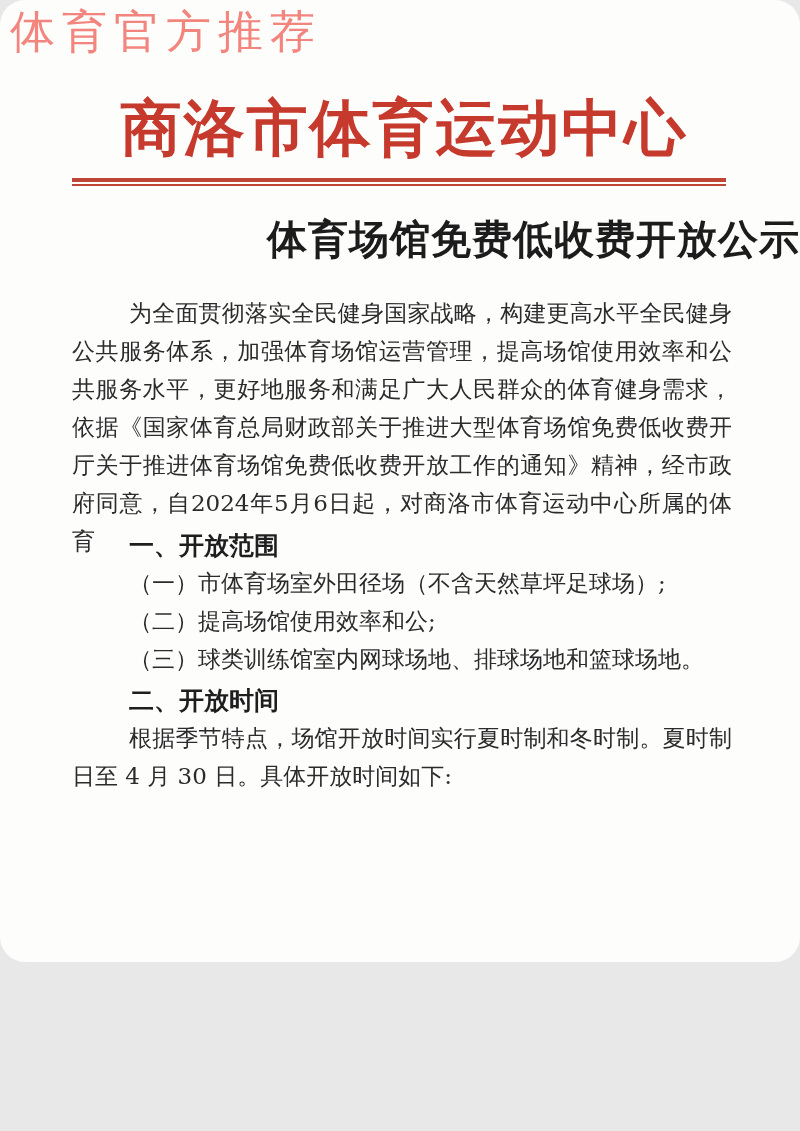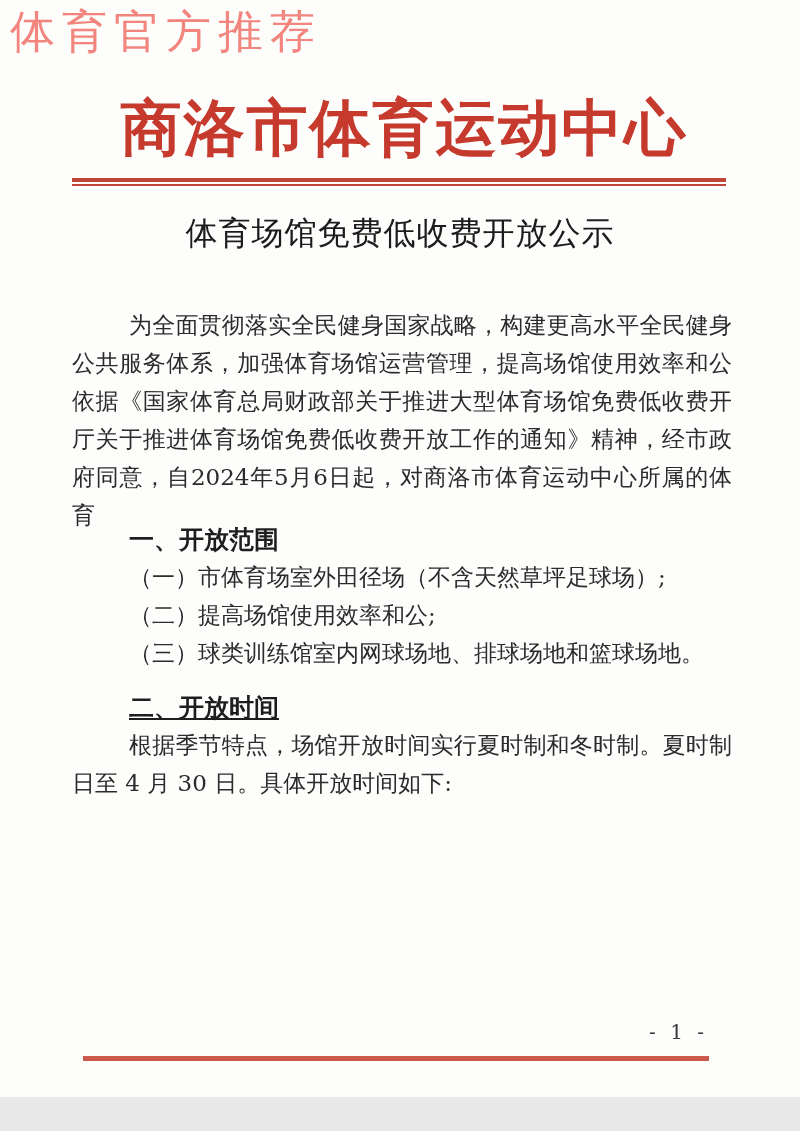--- a/index.html
+++ b/index.html
@@ -8,26 +8,27 @@
     --divider-red: #bf4537;
     --watermark-pink: #f2857d;
     --footer-line-red: #cd584b;
     --body-text: #2b2b2b;
   }
   * { margin: 0; padding: 0; box-sizing: border-box; }
   html, body { background: #e8e8e8; }
   .page {
     position: relative;
     width: 800px;
-    height: 1097px;
+    height: 962px;
     margin: 0 auto;
     background: #fdfdfc;
     overflow: hidden;
     font-family: "DejaVu Serif", "Liberation Serif", serif;
     color: var(--body-text, #2b2b2b);
+    border-radius: 25px;
   }
   .watermark {
     position: absolute;
     top: 2px;
     left: 10px;
     font-size: 45px;
     letter-spacing: 7px;
     color: var(--watermark-pink, #f2857d);
     font-weight: 400;
     white-space: nowrap;
@@ -57,30 +58,30 @@
   .header-divider .divider-thin {
     margin-top: 2px;
     height: 2px;
     background: var(--divider-red, #bf4537);
   }
   .doc-title {
     position: absolute;
     top: 212px;
     left: 0;
     width: 100%;
-    text-align: center;
-    font-size: 32px;
-    font-weight: 400;
+    text-align: right;
+    font-size: 40px;
+    font-weight: 700;
     letter-spacing: 1px;
     color: #1c1c1c;
     white-space: nowrap;
   }
   .doc-body {
     position: absolute;
-    top: 306px;
+    top: 294px;
     left: 72px;
     width: 660px;
     font-size: 23px;
     color: var(--body-text, #2b2b2b);
   }
   .line {
     height: 38px;
     line-height: 38px;
     white-space: nowrap;
     overflow: visible;
@@ -95,22 +96,22 @@
   .heading {
     height: 38px;
     line-height: 38px;
     text-indent: 57px;
     font-family: "Liberation Sans", "DejaVu Sans", sans-serif;
     font-weight: 700;
     font-size: 25px;
     color: #1e1e1e;
     white-space: nowrap;
   }
-  .heading.h1 { margin-top: 24px; }
-  .heading.h2 { margin-top: 16px; text-decoration: underline; }
+  .heading.h1 { margin-top: 4px; }
+  .heading.h2 { margin-top: 3px; }
   .page-number {
     position: absolute;
     top: 1020px;
     right: 92px;
     font-size: 20px;
     letter-spacing: 4px;
     color: #3a3a3a;
     white-space: nowrap;
   }
   .footer-divider {
@@ -135,20 +136,21 @@
     <div class="divider-thick"></div>
     <div class="divider-thin"></div>
   </div>
 
   <h1 class="doc-title">体育场馆免费低收费开放公示</h1>
 
   <div class="doc-body">
 
     <div class="line fill indent">为全面贯彻落实全民健身国家战略，构建更高水平全民健身</div>
     <div class="line fill">公共服务体系，加强体育场馆运营管理，提高场馆使用效率和公</div>
+    <div class="line fill">共服务水平，更好地服务和满足广大人民群众的体育健身需求，</div>
     <div class="line fill">依据《国家体育总局财政部关于推进大型体育场馆免费低收费开</div>
     <div class="line fill">厅关于推进体育场馆免费低收费开放工作的通知》精神，经市政</div>
     <div class="line fill">府同意，自2024年5月6日起，对商洛市体育运动中心所属的体育</div>
 
     <div class="heading h1">一、开放范围</div>
 
     <div class="line indent">（一）市体育场室外田径场（不含天然草坪足球场）;</div>
     <div class="line indent">（二）提高场馆使用效率和公;</div>
     <div class="line indent">（三）球类训练馆室内网球场地、排球场地和篮球场地。</div>
 

